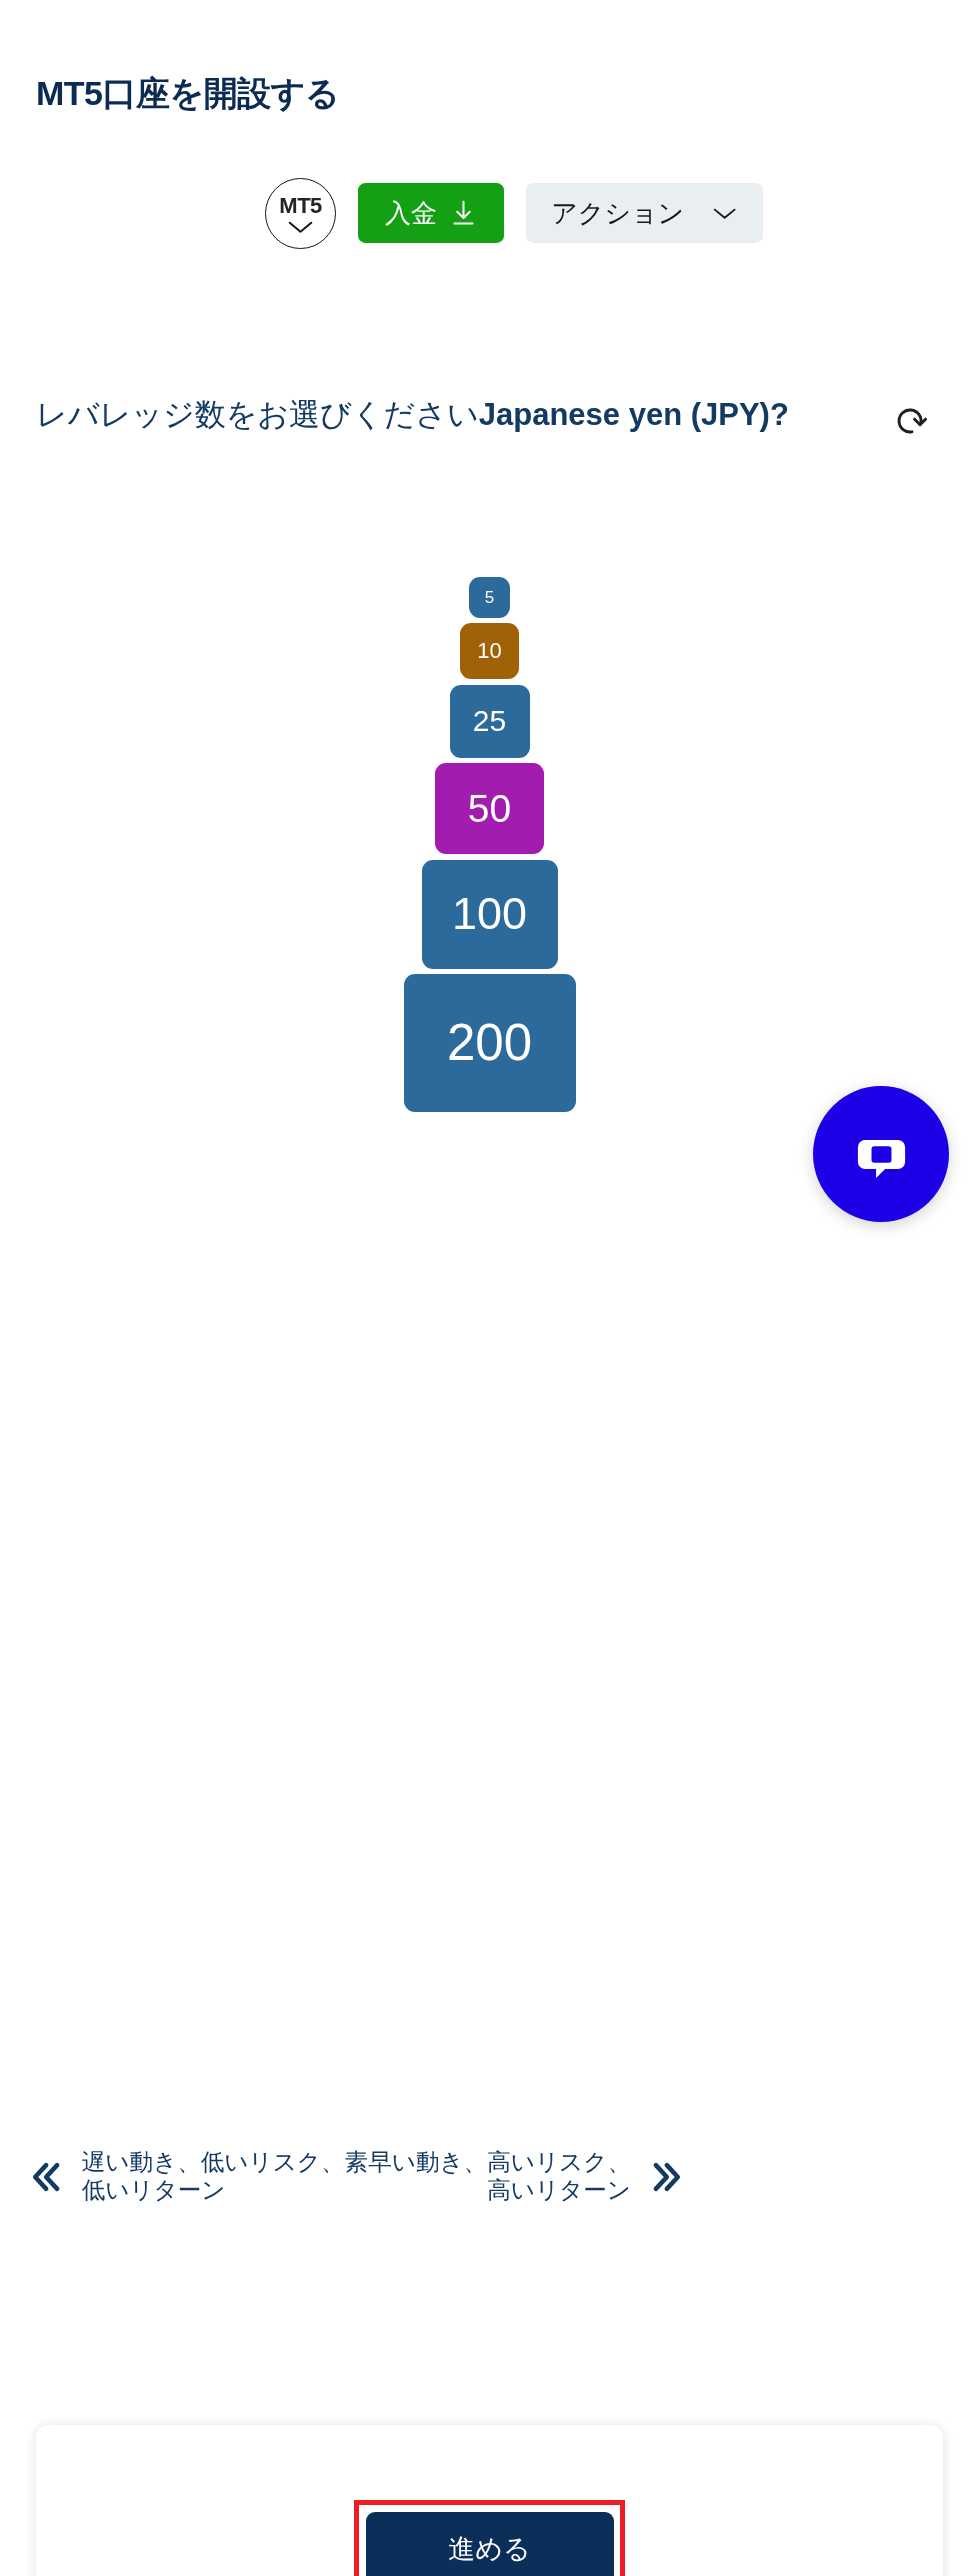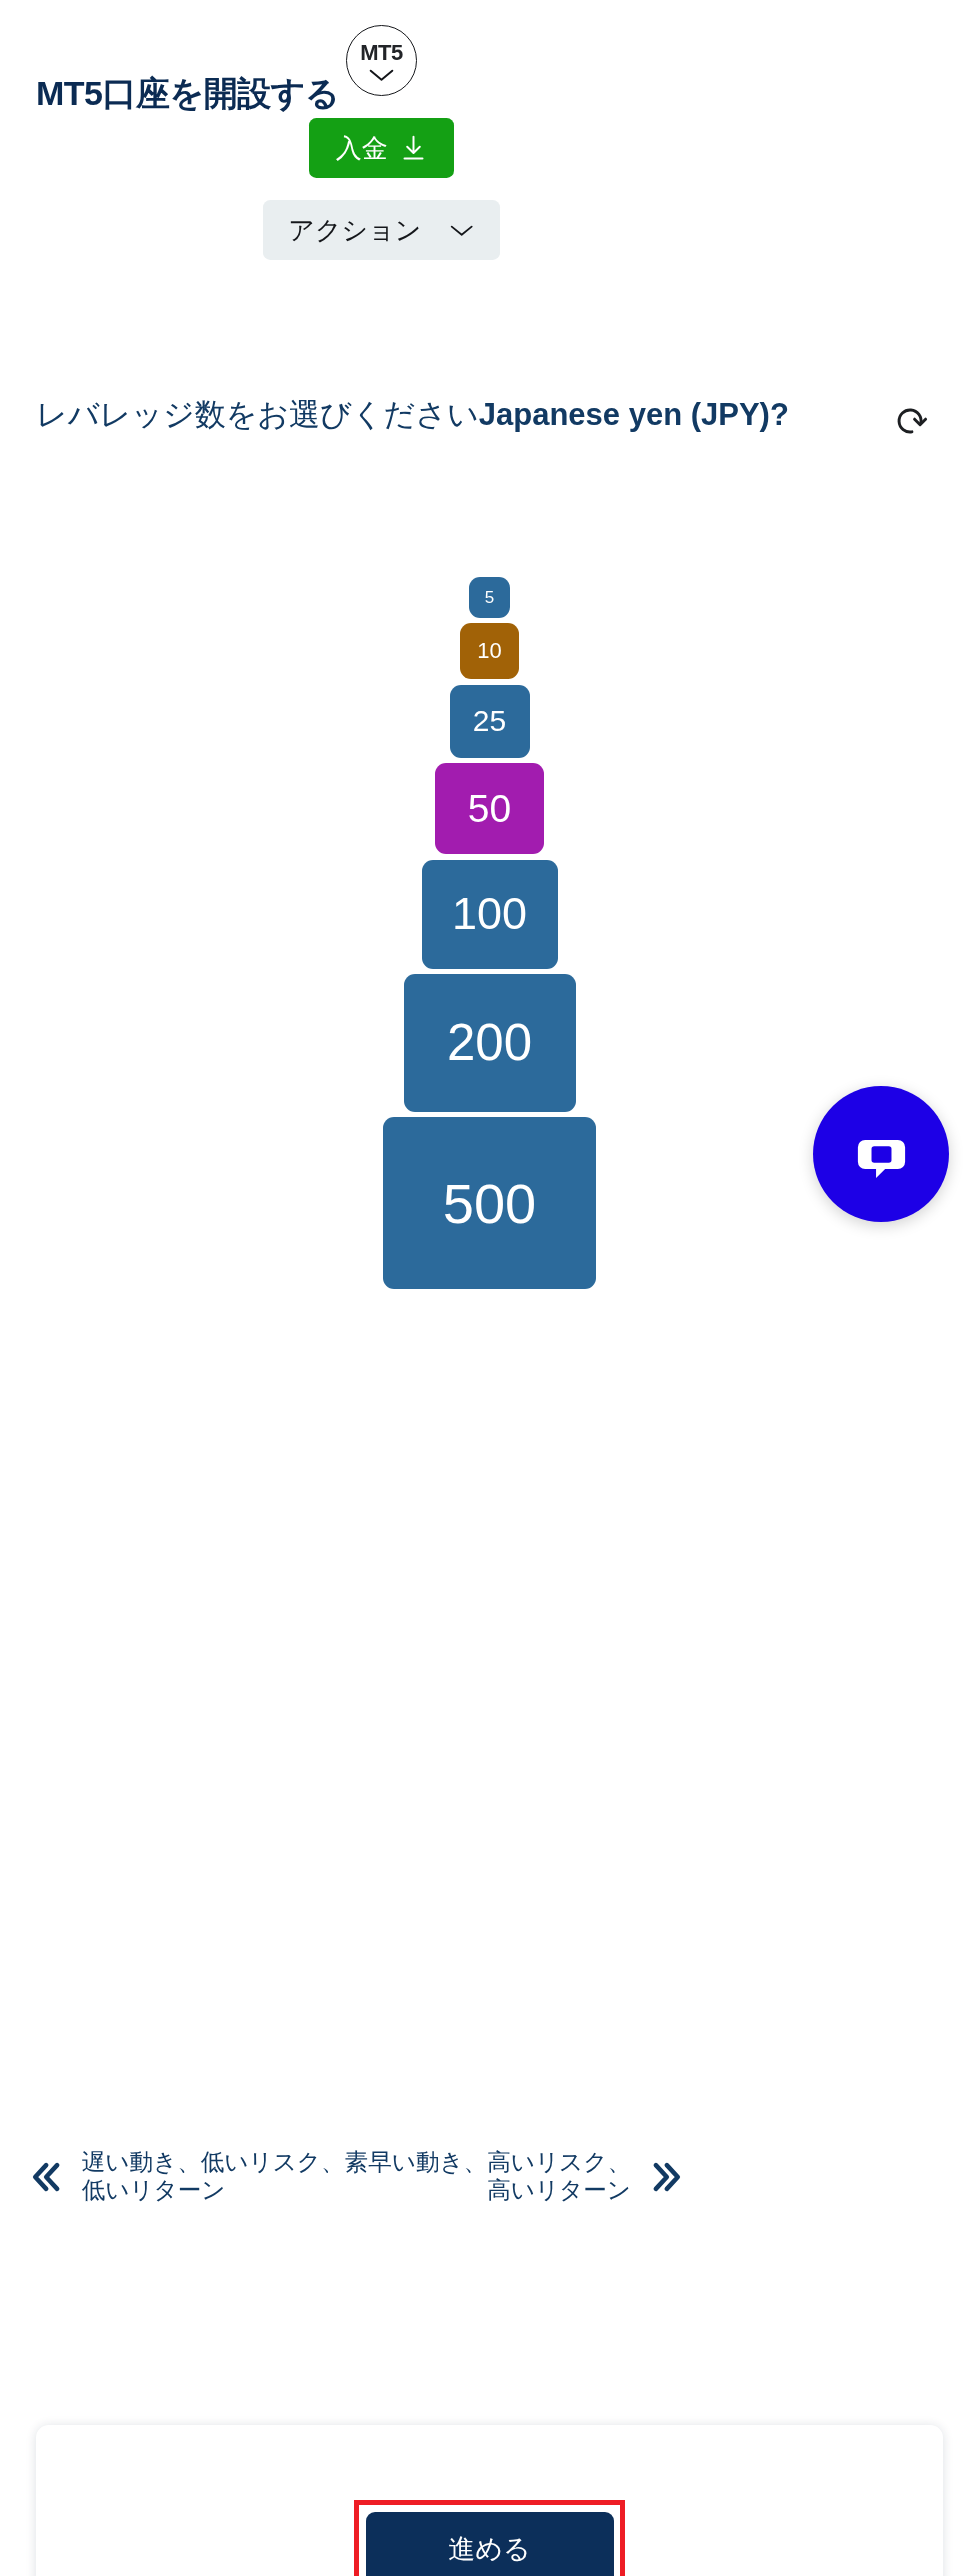--- a/index.html
+++ b/index.html
@@ -33,21 +33,20 @@
     left: 0;
     top: 166px;
     width: 796px;
     height: 94px;
     display: flex;
     align-items: center;
     justify-content: flex-end;
     padding-right: 33px;
     box-sizing: border-box;
     gap: 22px;
-    flex-direction: column;
   }
   .mt5-badge {
     width: 71px;
     height: 71px;
     border-radius: 50%;
     border: 1.8px solid #14161a;
     background: #fff;
     display: flex;
     flex-direction: column;
     align-items: center;
@@ -286,23 +285,20 @@
     </div>
     <div class="lev-block" style="width: 109px; height: 91px; font-size: 39px; background: #a21caf;">
       <span>50</span>
     </div>
     <div class="lev-block" style="width: 136px; height: 109px; font-size: 45px; background: rgb(44, 106, 155);">
       <span>100</span>
     </div>
     <div class="lev-block" style="width: 172px; height: 138px; font-size: 51px; background: rgb(44, 106, 155);">
       <span>200</span>
     </div>
-    <div class="lev-block" style="width: 213px; height: 172px; font-size: 56px; background: rgb(44, 106, 155);">
-      <span>500</span>
-    </div>
   </div>
 
 <div class="legend">
 
   <div class="legend-side legend-left">
     <span class="chev-double">
       <svg width="42" height="42" viewBox="0 0 46 46">
         <path d="M21 10 L9 23 L21 36 M33 10 L21 23 L33 36" stroke="#123a63" stroke-width="5" fill="none" stroke-linecap="round" stroke-linejoin="round"></path>
       </svg>
     </span>

